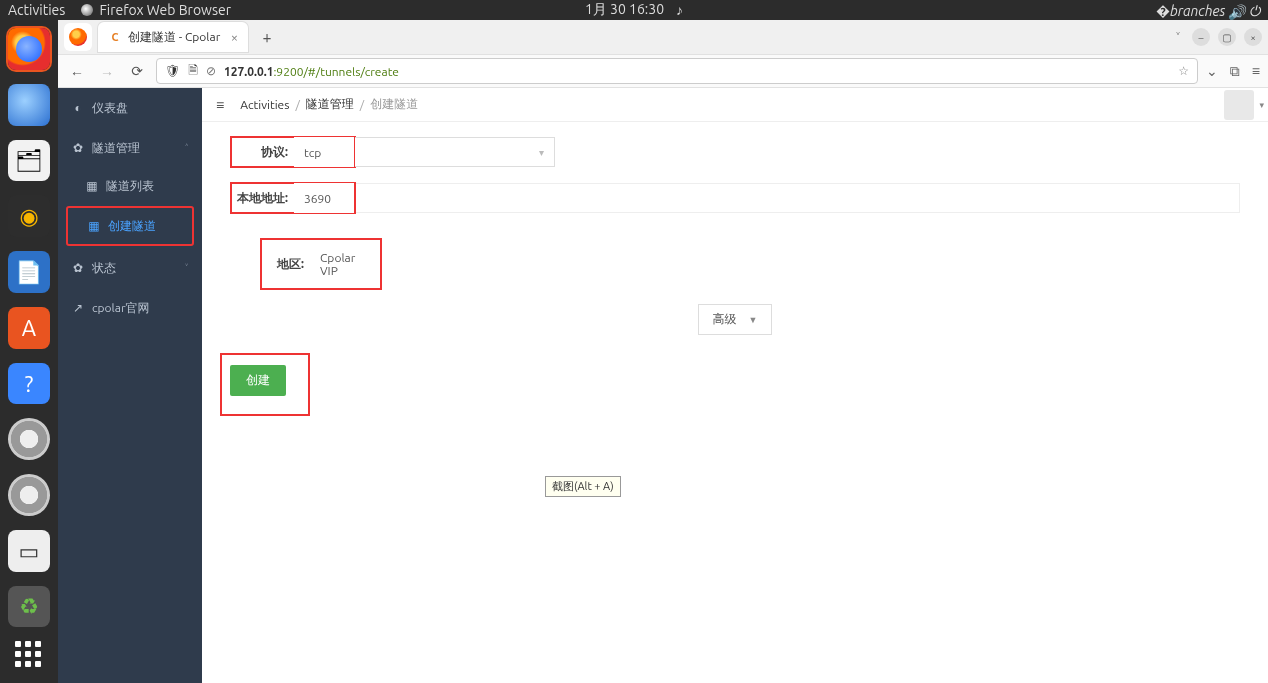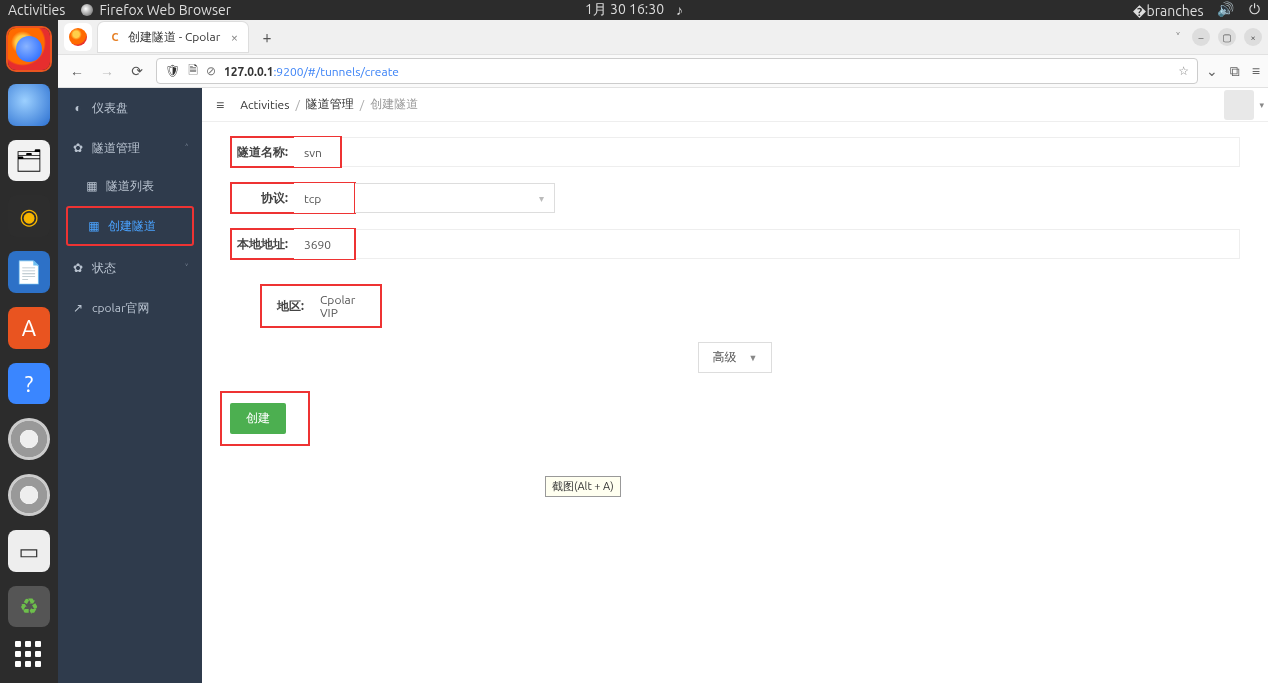--- a/index.html
+++ b/index.html
@@ -2,21 +2,21 @@
 <html><head>
 <meta charset="utf-8">
 <style>
 * { margin: 0; padding: 0; box-sizing: border-box; font-family: "Ubuntu", "Noto Sans", sans-serif; }
 html, body { width: 1268px; height: 683px; overflow: hidden; background: #fff; }
 
 
 .gnome-bar { height: 20px; background: #2c2c2c; color: #ddd; display: flex; align-items: center; font-size: 14px; padding: 0 8px; }
 .gnome-bar .left { display: flex; align-items: center; gap: 16px; }
 .gnome-bar .center { position: absolute; left: 50%; transform: translateX(-50%); display: flex; gap: 12px; align-items: center; }
-.gnome-bar .right { margin-left: auto; display: flex; gap: 14px; align-items: flex-start; }
+.gnome-bar .right { margin-left: auto; display: flex; gap: 3px; align-items: flex-end; font-style: italic; }
 .ff-icon-small { width: 12px; height: 12px; border-radius: 50%; background: radial-gradient(circle at 40% 40%, #fff, #555); display: inline-block; }
 
 
 .dock { position: absolute; left: 0; top: 20px; bottom: 0; width: 58px; background: #2c2c2c; display: flex; flex-direction: column; align-items: center; padding-top: 8px; gap: 14px; }
 .dock .app { width: 42px; height: 42px; border-radius: 8px; display: flex; align-items: center; justify-content: center; font-size: 22px; }
 .dock .firefox { background: radial-gradient(circle at 35% 35%, #ffcf4a 0 18%, #ff6a00 30% 55%, #e62e2e 60% 100%); box-shadow: 0 0 0 2px #e95420; position: relative; }
 .dock .firefox::after { content: ""; position: absolute; inset: 8px; border-radius: 50%; background: radial-gradient(circle at 40% 40%, #8ab4ff, #1a5fff); }
 .dock .thunder { background: radial-gradient(circle at 40% 40%, #9cd0ff, #2b6fd0); }
 .dock .files { background: #f2f2f2; }
 .dock .rhythm { background: #2d2d2d; color: #f7b500; }
@@ -84,21 +84,21 @@
 .radio.on .dot { border-color: #2f8ef7; }
 .radio.on .dot::after { content: ""; position: absolute; inset: 2px; border-radius: 50%; background: #2f8ef7; }
 .radio.on .rlabel { color: #2f8ef7; }
 
 .region-row .sel-box { width: 260px; height: 30px; border: 1px solid #ddd; display: flex; align-items: center; padding: 0 10px; color: #555; position: relative; background: #fff; }
 .region-row .sel-box::after { content: "▾"; position: absolute; right: 10px; color: #bbb; font-size: 10px; }
 
 .adv { display: flex; justify-content: center; margin: 10px 0 18px; }
 .adv-btn { border: 1px solid #ddd; padding: 6px 14px; font-size: 12px; color: #555; background: #fff; display: flex; gap: 12px; align-items: center; }
 
-.create-wrap { border: 2px solid #e33; display: inline-block; padding: 10px 22px 10px 8px; }
+.create-wrap { border: 2px solid #e33; display: inline-block; padding: 10px 22px 18px 8px; }
 .create-btn { background: #4caf50; color: #fff; border: none; padding: 7px 16px; font-size: 12px; border-radius: 2px; }
 
 .tooltip { position: absolute; left: 545px; top: 476px; border: 1px solid #999; background: #fffff0; font-size: 11px; padding: 2px 6px; color: #333; }
 </style>
 </head>
 <body>
 
 <div class="gnome-bar">
   <div class="left">
     <span>Activities</span>
@@ -163,21 +163,21 @@
     </div>
   </div>
   <div class="addrbar">
     <span class="nav-ico">←</span>
     <span class="nav-ico dim">→</span>
     <span class="nav-ico">⟳</span>
     <div class="urlbox">
       <span>🛡</span>
       <span>🗎</span>
       <span class="proto">⊘</span>
-      <span><b>127.0.0.1</b><span style="color:#3b82f6">:9200/#/tunnels/create</span></span>
+      <span><b>127.0.0.1</b><span style="color:#4d7c0f">:9200/#/tunnels/create</span></span>
       <span class="star">☆</span>
     </div>
     <div class="addr-right">
       <span>⌄</span>
       <span>⧉</span>
       <span>≡</span>
     </div>
   </div>
 
   <div class="page">
@@ -219,27 +219,20 @@
         <span>Activities</span>
         <span class="sep">/</span>
         <span>隧道管理</span>
         <span class="sep">/</span>
         <span class="cur">创建隧道</span>
         <div class="avatar"></div>
       </div>
 
       <div class="form">
         
-        <div class="row">
-          <span class="hl" style="width:112px">
-            <span class="lbl">隧道名称:</span>
-            <span class="inp" style="flex:1;border:none">svn</span>
-          </span>
-          <div class="row-rest"></div>
-        </div>
         
         <div class="row">
           <span class="hl" style="width:126px">
             <span class="lbl">协议:</span>
             <span class="inp" style="flex:1;border:none">tcp</span>
           </span>
           <div class="inp sel" style="width:200px;margin-left:-1px;border-left:none"></div>
         </div>
         
         <div class="row">
@@ -249,21 +242,21 @@
           </span>
           <div class="row-rest"></div>
         </div>
 
         <div style="height:10px"></div>
 
         
 
         
         <div class="row region-row" style="margin-left:30px">
-          <span class="hl" style="height:44px">
+          <span class="hl" style="height:52px">
             <span class="lbl" style="width:48px">地区:</span>
             <span class="inp" style="border:none;width:70px">Cpolar VIP</span>
           </span>
           <div class="sel-box" style="margin-left:-64px;z-index:-1"></div>
         </div>
 
         <div class="adv">
           <div class="adv-btn">
             <span>高级</span>
             <span style="font-size:9px;color:#888">▼</span>

